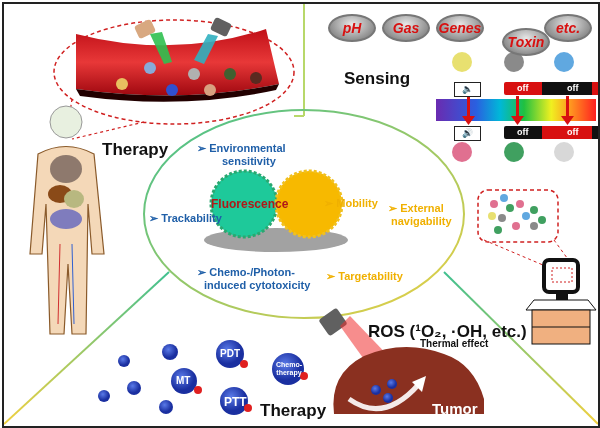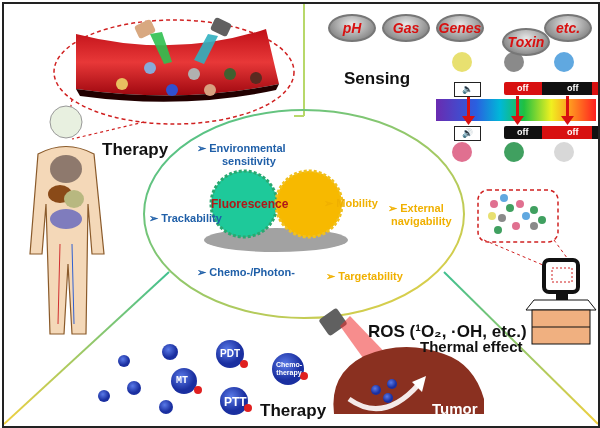--- a/index.html
+++ b/index.html
@@ -169,20 +169,21 @@
 
   <div class="lbl" style="left:207px;top:193px;font-size:12px;color:#b01818;">Fluorescence</div>
 
   <div class="lbl blue" style="left:193px;top:138px;">
       <div>➢ Environmental</div>
       <div style="padding-left:25px">sensitivity</div>
     </div>
   <div class="lbl blue" style="left:145px;top:208px;">➢ Trackability</div>
   <div class="lbl blue" style="left:193px;top:262px;">
       <div>➢ Chemo-/Photon-</div>
+      <div style="padding-left:7px">induced cytotoxicity</div>
     </div>
 
   <div class="lbl gold" style="left:320px;top:158px;margin-top:35px;">➢ Mobility</div>
   <div class="lbl gold" style="left:384px;top:198px;">
       <div>➢ External</div>
       <div style="padding-left:3px">navigability</div>
     </div>
   <div class="lbl gold" style="left:322px;top:266px;">➢ Targetability</div>
 
   <div class="pill" style="left:324px;top:10px;">pH</div>
@@ -204,22 +205,22 @@
   <div class="sw" style="left:500px;top:122px;">
       <span style="background:#111;color:#fff">off</span>
       <span style="background:#d81010;color:#fff">on</span>
     </div>
   <div class="sw" style="left:550px;top:122px;">
       <span style="background:#d81010;color:#fff">off</span>
       <span style="background:#111;color:#fff">on</span>
     </div>
 
   <div class="lbl" style="left:216px;top:344px;font-size:10px;color:#fff;">PDT</div>
-  <div class="lbl" style="left:172px;top:371px;font-size:10px;color:#fff;font-family:Liberation Mono, monospace;">MT</div>
+  <div class="lbl" style="left:172px;top:371px;font-size:10px;color:#fff;">MT</div>
   <div class="lbl" style="left:220px;top:391px;font-size:12px;color:#fff;">PTT</div>
   <div class="lbl" style="left:272px;top:357px;font-size:7px;color:#fff;line-height:8px;text-align:center;width:26px;">
       <div>Chemo-</div>
       <div>therapy</div>
     </div>
   <div class="lbl" style="left:364px;top:318px;font-size:17px;color:#111;">ROS (¹O₂, ·OH, etc.)</div>
-  <div class="lbl" style="left:416px;top:334px;font-size:15px;color:#111;">Thermal effect</div>
+  <div class="lbl" style="left:416px;top:334px;font-size:10px;color:#111;">Thermal effect</div>
   <div class="lbl" style="left:428px;top:396px;font-size:15px;color:#fff;text-decoration:underline;">Tumor</div>
 </div>
 
 </body></html>

